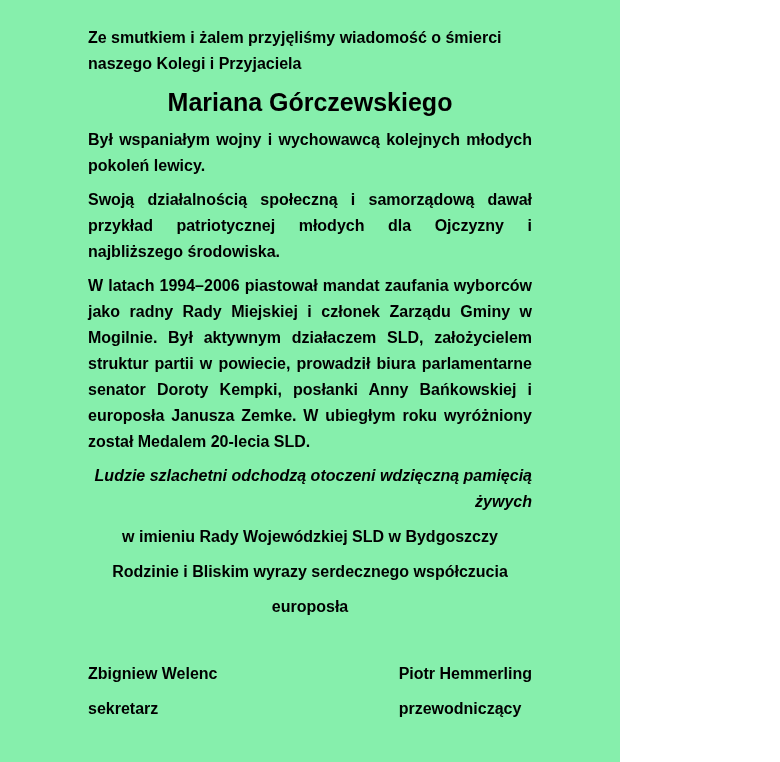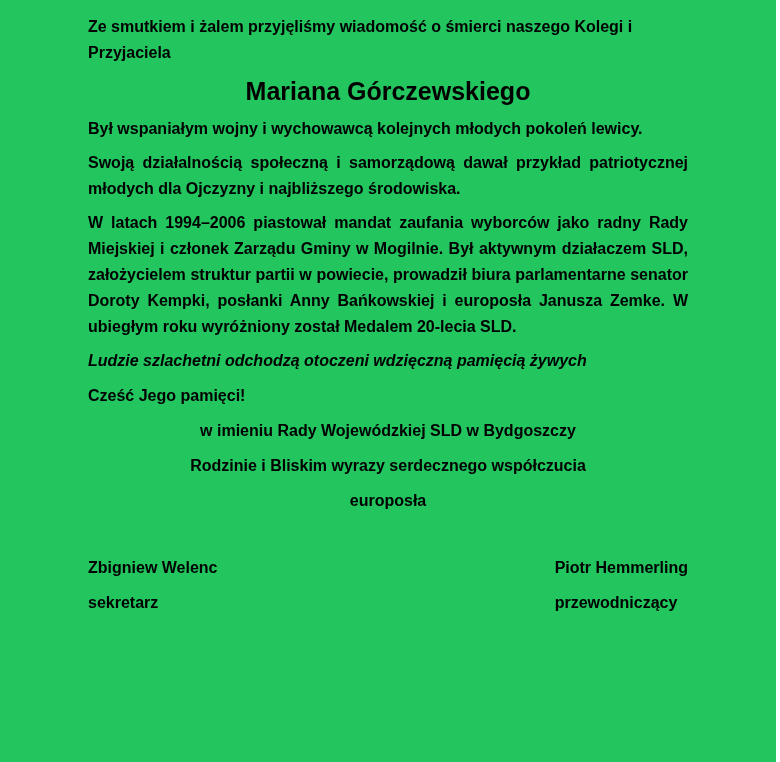--- a/index.html
+++ b/index.html
@@ -10,24 +10,24 @@
   body {
     width: 780px;
     height: 762px;
     font-family: "Liberation Sans", sans-serif;
     font-weight: bold;
     color: #000000;
     overflow: hidden;
   }
   .page {
     box-sizing: border-box;
-    width: 776px;
+    width: 620px;
     height: 762px;
-    padding: 14px 88px 0 88px;
-    background: #22c55e;
+    padding: 25px 88px 0 88px;
+    background: #86efac;
   }
   .para {
     font-size: 16px;
     line-height: 26px;
     text-align: justify;
     margin: 0 0 8px 0;
   }
   .intro {
     text-align: left;
   }
@@ -35,21 +35,21 @@
     font-size: 25px;
     line-height: 30px;
     text-align: center;
     margin: 10px 0 10px 0;
     font-weight: bold;
   }
   .epitaph {
     font-size: 16px;
     line-height: 26px;
     font-style: italic;
-    text-align: left;
+    text-align: right;
     margin: 0 0 9px 0;
   }
   .tribute {
     font-size: 16px;
     line-height: 26px;
     text-align: left;
     margin: 0 0 9px 0;
   }
   .centered-line {
     font-size: 16px;
@@ -82,21 +82,20 @@
 
 
   <p class="para">Był wspaniałym wojny i wychowawcą kolejnych młodych pokoleń lewicy.</p>
 
   <p class="para">Swoją działalnością społeczną i samorządową dawał przykład patriotycznej młodych dla Ojczyzny i najbliższego środowiska.</p>
 
   <p class="para">W latach 1994–2006 piastował mandat zaufania wyborców jako radny Rady Miejskiej i członek Zarządu Gminy w Mogilnie. Był aktywnym działaczem SLD, założycielem struktur partii w powiecie, prowadził biura parlamentarne senator Doroty Kempki, posłanki Anny Bańkowskiej i europosła Janusza Zemke. W ubiegłym roku wyróżniony został Medalem 20-lecia SLD.</p>
 
   <p class="epitaph">Ludzie szlachetni odchodzą otoczeni wdzięczną pamięcią żywych</p>
 
-  <p class="tribute">Cześć Jego pamięci!</p>
 
   <p class="centered-line">w imieniu Rady Wojewódzkiej SLD w Bydgoszczy</p>
 
   <p class="centered-line">Rodzinie i Bliskim wyrazy serdecznego współczucia</p>
 
   <p class="centered-line">europosła</p>
 
   <div class="signature-block">
     <div class="signature">
       <div class="sig-name">Zbigniew Welenc</div>

